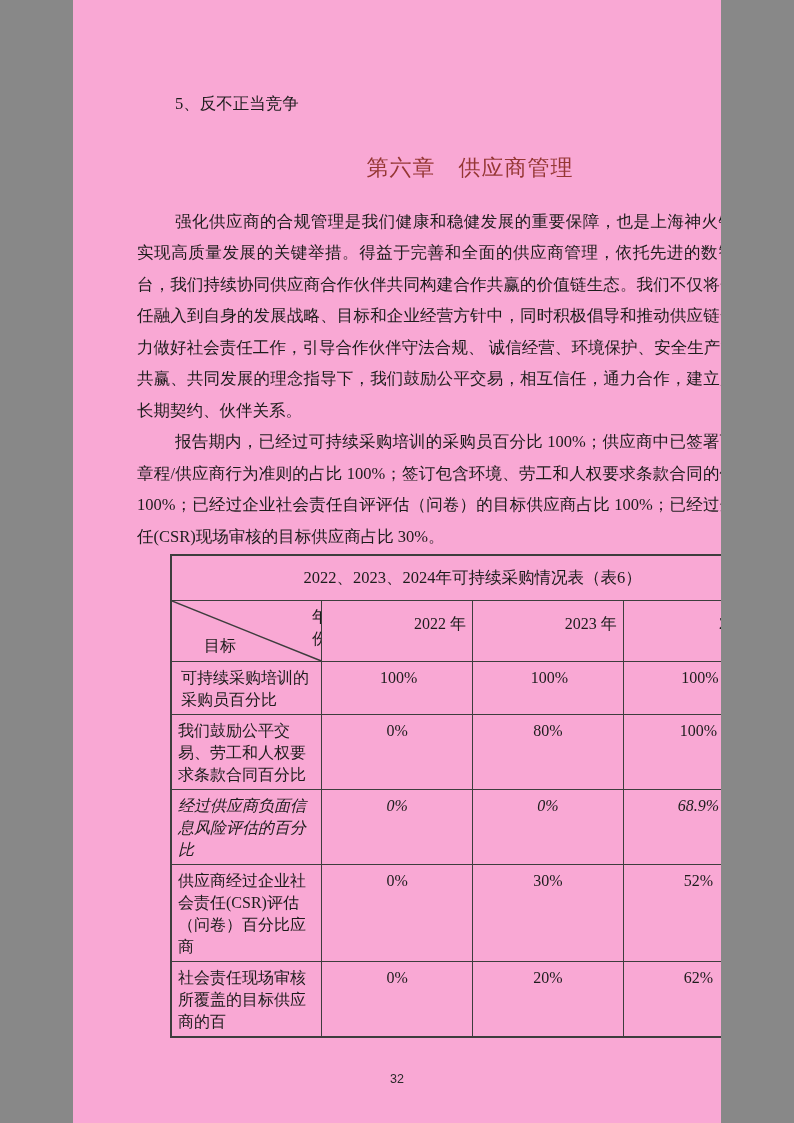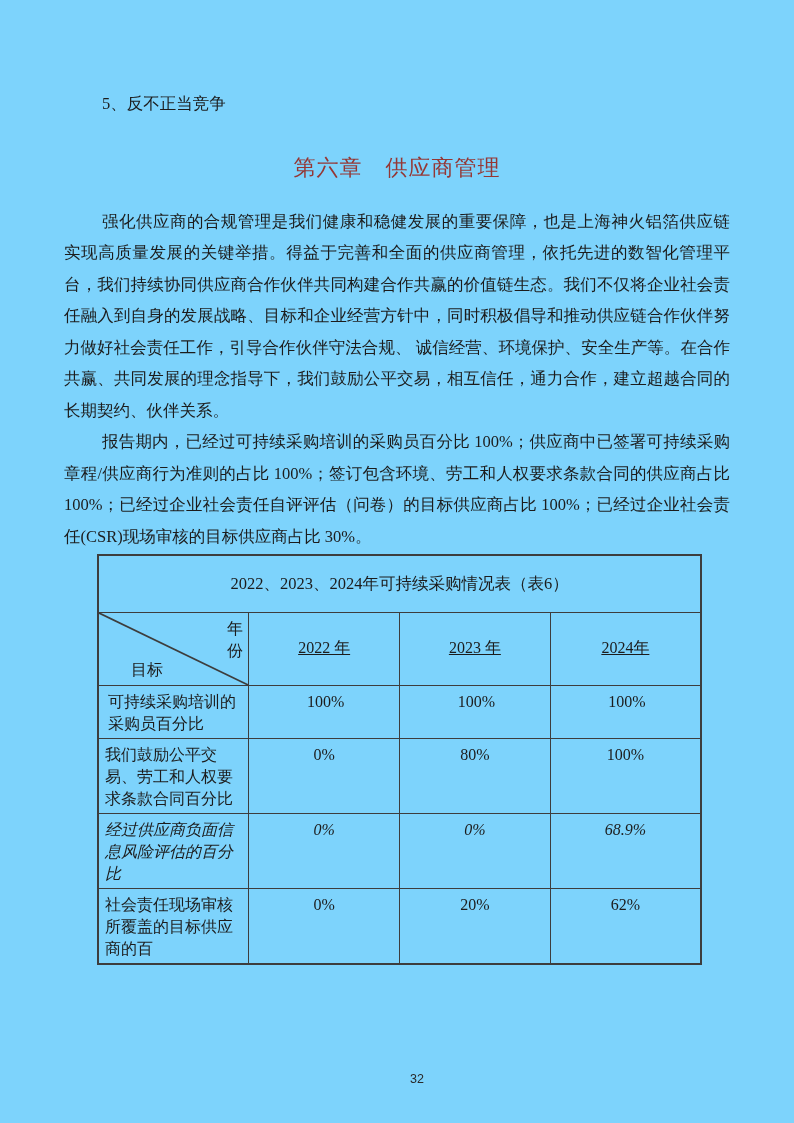--- a/index.html
+++ b/index.html
@@ -1,20 +1,20 @@
 <!DOCTYPE html>
 <html><head>
 <meta charset="utf-8">
 <style>
   html,body { margin:0; padding:0; background:#888; }
   .page {
     position: relative;
-    width: 794px; height: 1123px;
+    width: 648px; height: 1123px;
     margin: 0 auto;
-    background: #7dd3fc;
+    background: #f9a8d4;
     font-family: "Liberation Serif", "DejaVu Serif", serif;
     color: #1c1c1c;
     overflow: hidden;
   }
   .content {
     position: absolute;
     left: 64px; top: 0;
     width: 666px;
     padding-top: 88px;
   }
@@ -58,46 +58,44 @@
   }
   td.col-label { width: 322px; padding-left: 3px; padding-right: 2px; }
   td.col-y1 { width: 86px; text-align: center; }
   td.col-y2 { width: 93px; text-align: center; margin-top: 32px; }
   td.col-y3 { width: 104px; text-align: center; }
   tr.title-row td {
     height: 40px;
     text-align: center;
     vertical-align: middle;
     font-size: 16.5px;
-    padding: 8px;
+    padding: 2px;
   }
   tr.header-row td { height: 45px; }
   tr.header-row td.year-head {
-    text-align: center;
-    padding-top: 24px;
-    text-decoration: underline;
+    text-align: right;
+    padding-top: 12px;
   }
   td.diag-cell { position: relative; padding: 0; }
   td.diag-cell svg { position: absolute; left: 0; top: 0; width: 100%; height: 100%; }
-  .corner-year  { position: absolute; top: 5px;  left: 128px; }
+  .corner-year  { position: absolute; top: 5px;  left: 140px; }
   .corner-goal  { position: absolute; bottom: 4px; left: 32px; }
   tr.r-h31 td { height: 22px; padding-left: 9px; }
   tr.r-h36 td { height: 27px; }
   tr.r-h54 td { height: 45px; }
   tr.r-h46 td { height: 37px; font-style: italic; }
   tr.r-h44 td { height: 35px; }
   .page-number {
     position: absolute;
     bottom: 37px; left: 0;
     width: 100%;
     text-align: center;
     font-family: "Liberation Sans", "DejaVu Sans", sans-serif;
     font-size: 12.5px;
     color: #2a2a2a;
-    padding-left: 20px;
   }
 </style>
 </head>
 <body>
 
 <div class="page">
   <div class="content">
 
     <p class="sub-heading">5、反不正当竞争</p>
 
@@ -135,20 +133,26 @@
           <td class="col-y1">0%</td>
           <td class="col-y2">80%</td>
           <td class="col-y3">100%</td>
         </tr>
         <tr class="r-h46">
           <td class="col-label">经过供应商负面信息风险评估的百分比</td>
           <td class="col-y1">0%</td>
           <td class="col-y2">0%</td>
           <td class="col-y3">68.9%</td>
         </tr>
+        <tr class="r-h54">
+          <td class="col-label">供应商经过企业社会责任(CSR)评估（问卷）百分比应商</td>
+          <td class="col-y1">0%</td>
+          <td class="col-y2">30%</td>
+          <td class="col-y3">52%</td>
+        </tr>
         <tr class="r-h44">
           <td class="col-label">社会责任现场审核所覆盖的目标供应商的百</td>
           <td class="col-y1">0%</td>
           <td class="col-y2">20%</td>
           <td class="col-y3">62%</td>
         </tr>
       </tbody>
     </table>
 
   </div>

